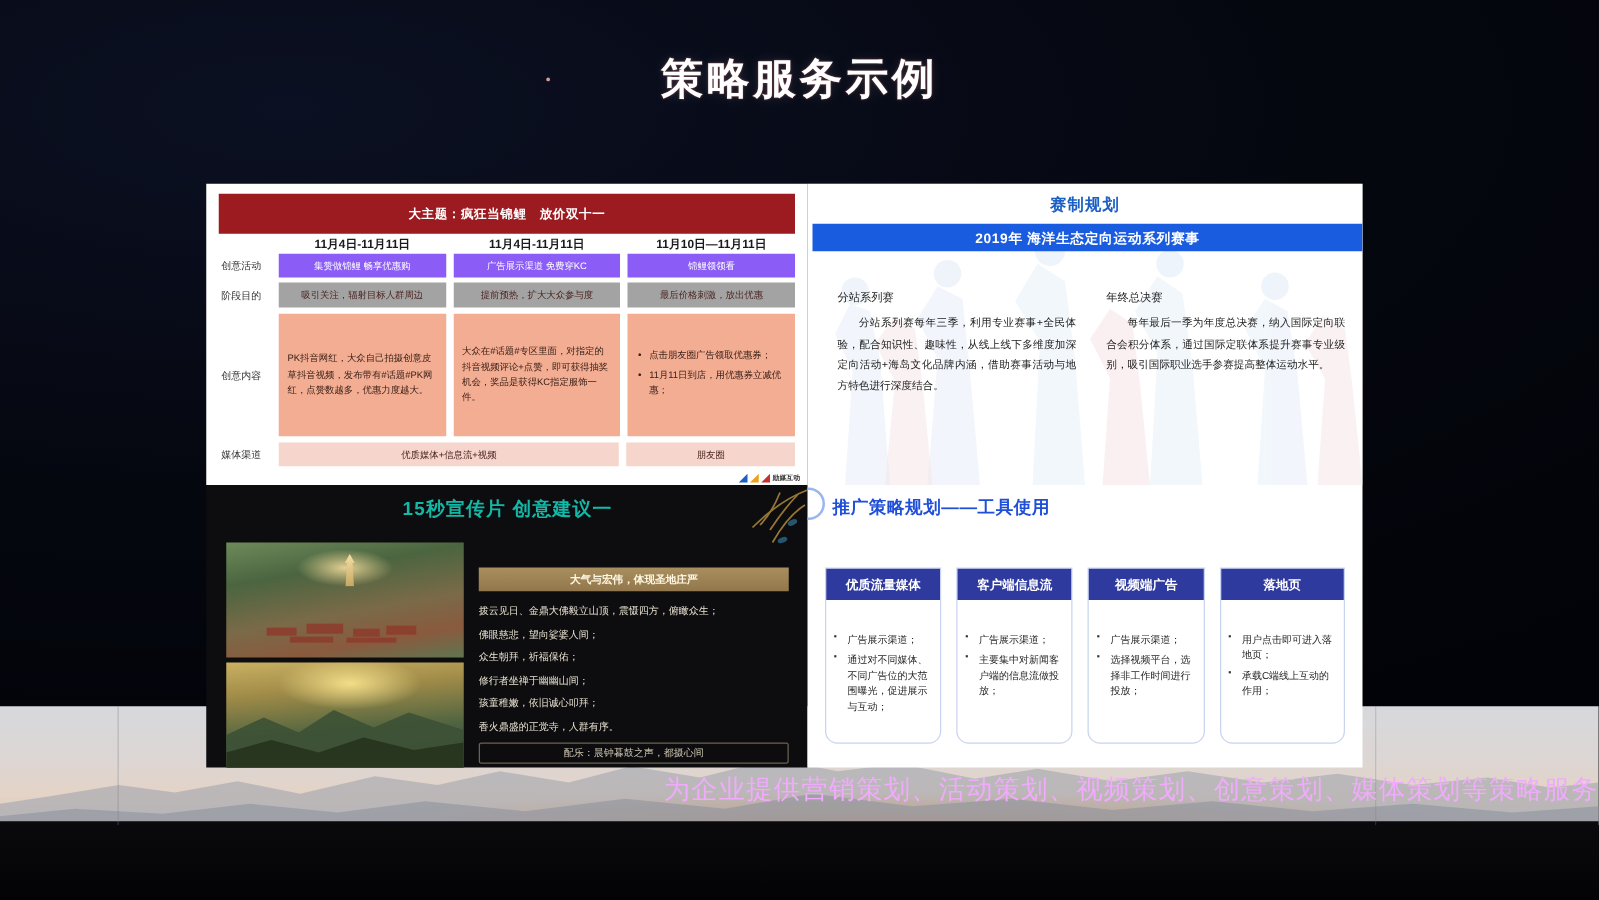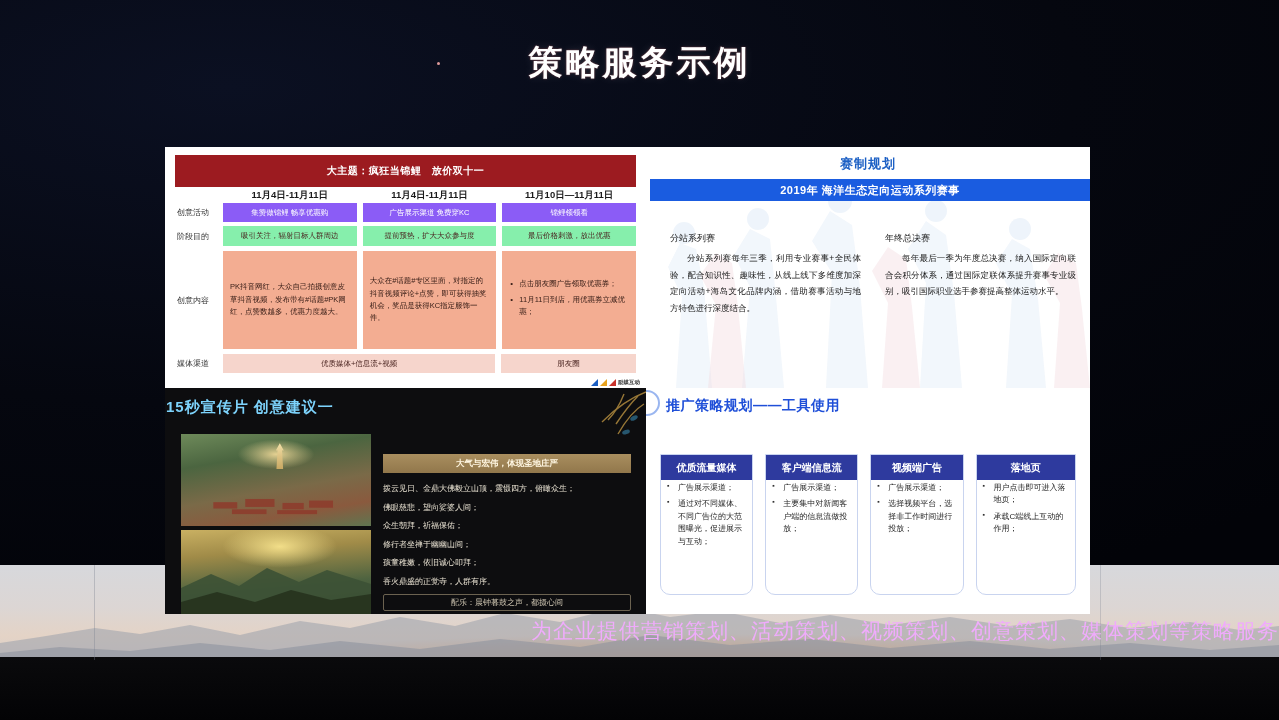--- a/index.html
+++ b/index.html
@@ -75,21 +75,21 @@
   .ct-cells { display:flex; flex:1; gap:6px; }
   .ct-cell { flex:1; display:flex; align-items:center; justify-content:center; text-align:center; }
   .ct-dates { height:16px; }
   .ct-dates .ct-cell { font-size:9.5px; color:#1a1a1a; font-weight:bold; }
   .ct-act { height:19px; }
   .ct-act .ct-cell {
     background:#8b5cf6; color:#fff; font-size:7.5px; font-weight:normal;
     height:100%;
   }
   .ct-goal { height:20px; margin-top:4px; }
-  .ct-goal .ct-cell { background:#86efac; color:#4a2420; font-size:7.5px; height:100%; }
+  .ct-goal .ct-cell { background:#a3a3a3; color:#4a2420; font-size:7.5px; height:100%; }
   .ct-content { height:98px; margin-top:5px; }
   .ct-content .ct-cell {
     background:#f3ad92; color:#3b2019; font-size:7.5px;
     height:100%; align-items:center; justify-content:flex-start;
     padding:4px 7px; line-height:1.65; text-align:left;
   }
   .ct-content .ct-cell.bullets { align-items:center; }
   .ct-content ul { list-style:none; }
   .ct-content li { position:relative; padding-left:10px; margin-bottom:3px; }
   .ct-content li:before {
@@ -124,22 +124,22 @@
   #race-cols {
     position:absolute; top:85px; left:24px; right:14px;
     display:flex; gap:24px;
   }
   .race-col { flex:1; }
   .race-h { font-size:9px; color:#1a1a1a; margin-bottom:5px; font-weight:normal; }
   .race-p { font-size:8.5px; color:#1a1a1a; line-height:1.95; text-indent:17px; text-align:justify; }
 
   
   #video-title {
-    position:absolute; top:10px; left:1px; right:0; text-align:left;
-    font-size:15px; font-weight:bold; color:#7dd3fc; letter-spacing:1px;
+    position:absolute; top:10px; left:1px; right:0; text-align:center;
+    font-size:15px; font-weight:bold; color:#14b8a6; letter-spacing:1px;
   }
   #video-img-top {
     position:absolute; left:16px; top:46px; width:190px; height:92px;
     background:
       radial-gradient(48% 38% at 50% 22%, rgba(236,214,150,.95) 0%, rgba(236,214,150,0) 42%),
       linear-gradient(170deg,#6e8a5a 0%, #4b6540 28%, #7a6a48 58%, #8a5a3e 80%, #5f7550 100%);
     overflow:hidden;
   }
   #video-img-bot {
     position:absolute; left:16px; top:142px; width:190px; height:92px;
@@ -191,21 +191,21 @@
     border-radius:0 0 10px 10px;
     min-height:141px;
     display:flex; flex-direction:column;
   }
   .tool-card.wide { flex:1.08; }
   .tool-head {
     background:#2e3a9e; color:#fff;
     font-size:10px; font-weight:bold;
     height:25px; display:flex; align-items:center; justify-content:center;
   }
-  .tool-body { padding:2px 7px 8px 5px; }
+  .tool-body { padding:2px 7px 8px 5px;margin-top:24px; }
   .tool-body ul { list-style:none; }
   .tool-body li {
     position:relative; padding-left:12px; margin-bottom:4px;
     font-size:8px; color:#262626; line-height:1.55;
   }
   .tool-body li:before {
     content:"▪"; position:absolute; left:1px; top:-1px; font-size:7px; color:#333;
   }
 
   

